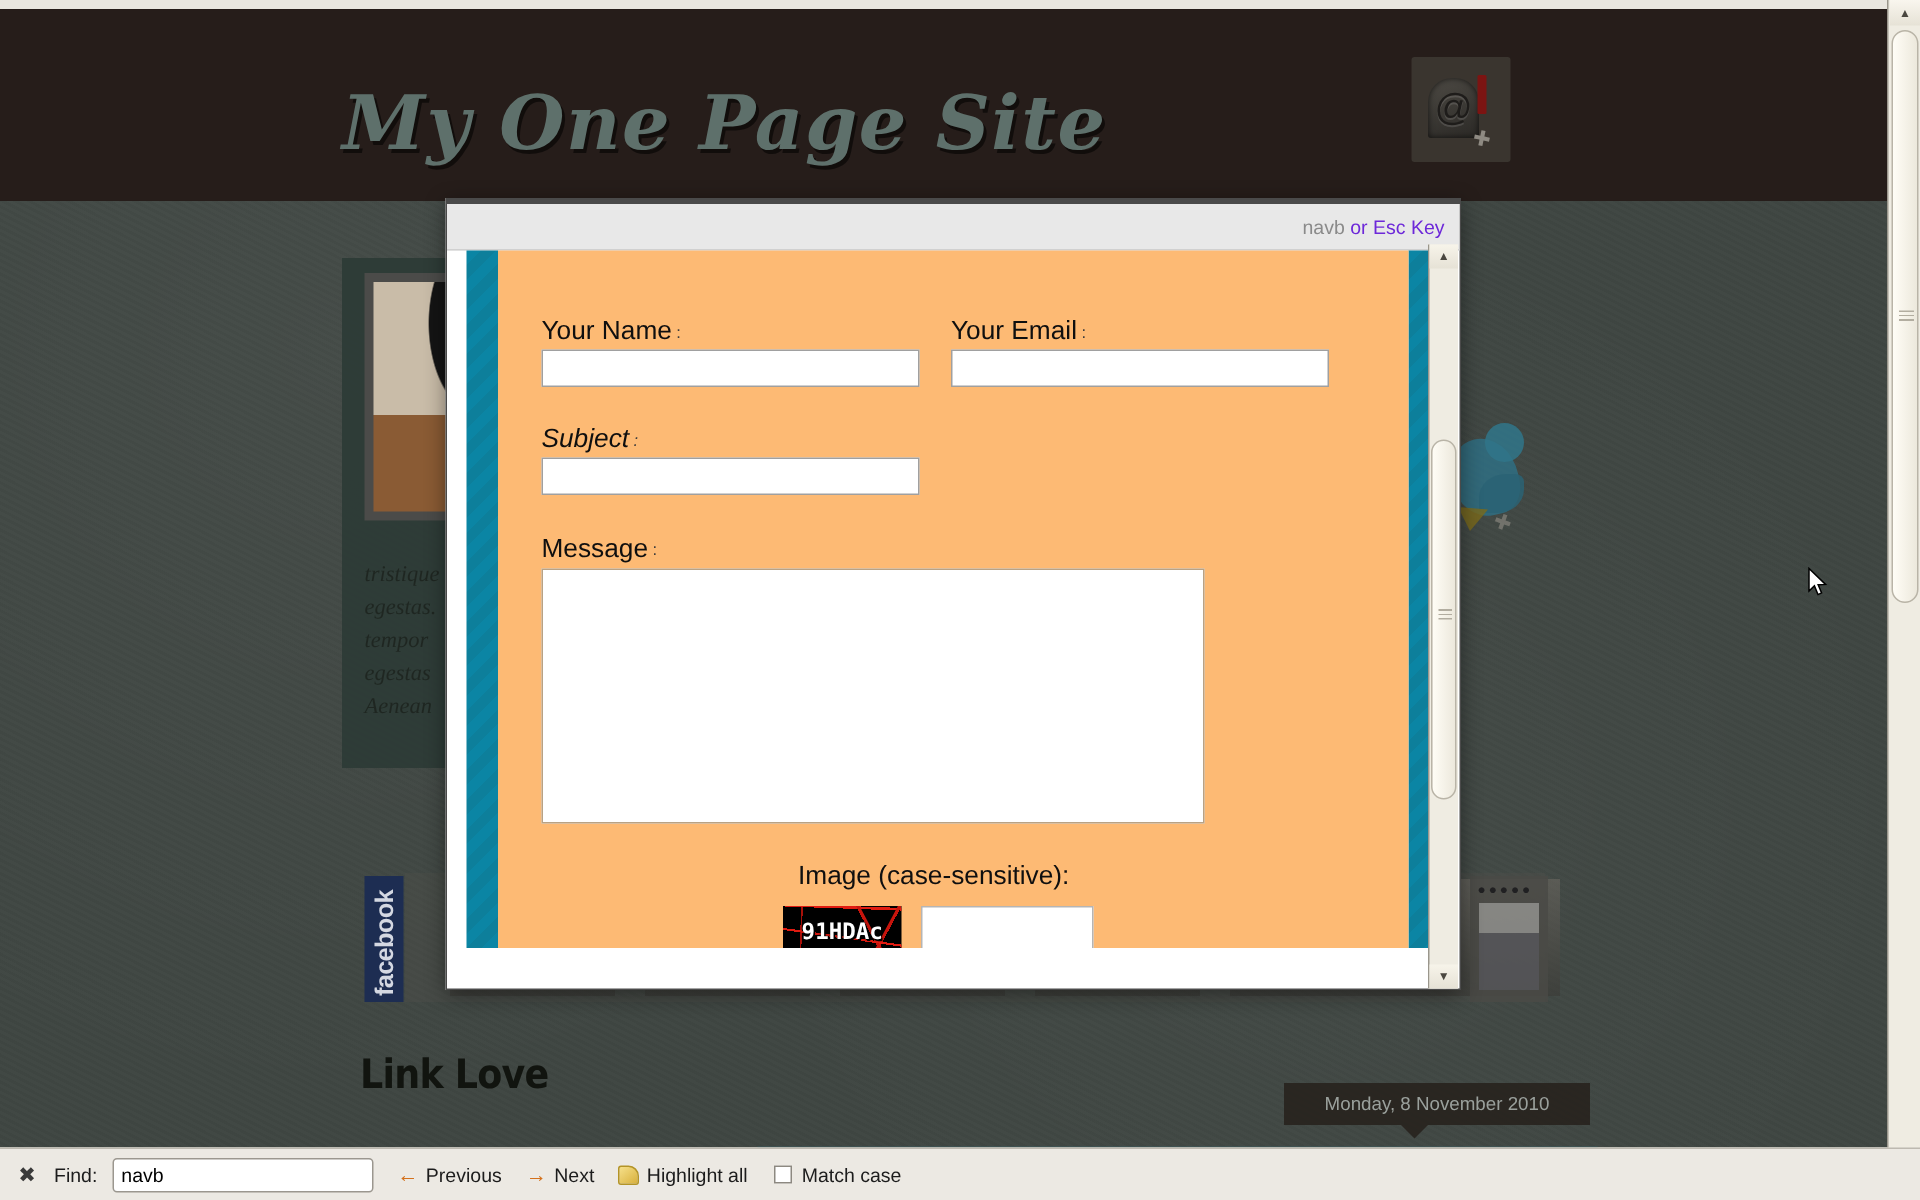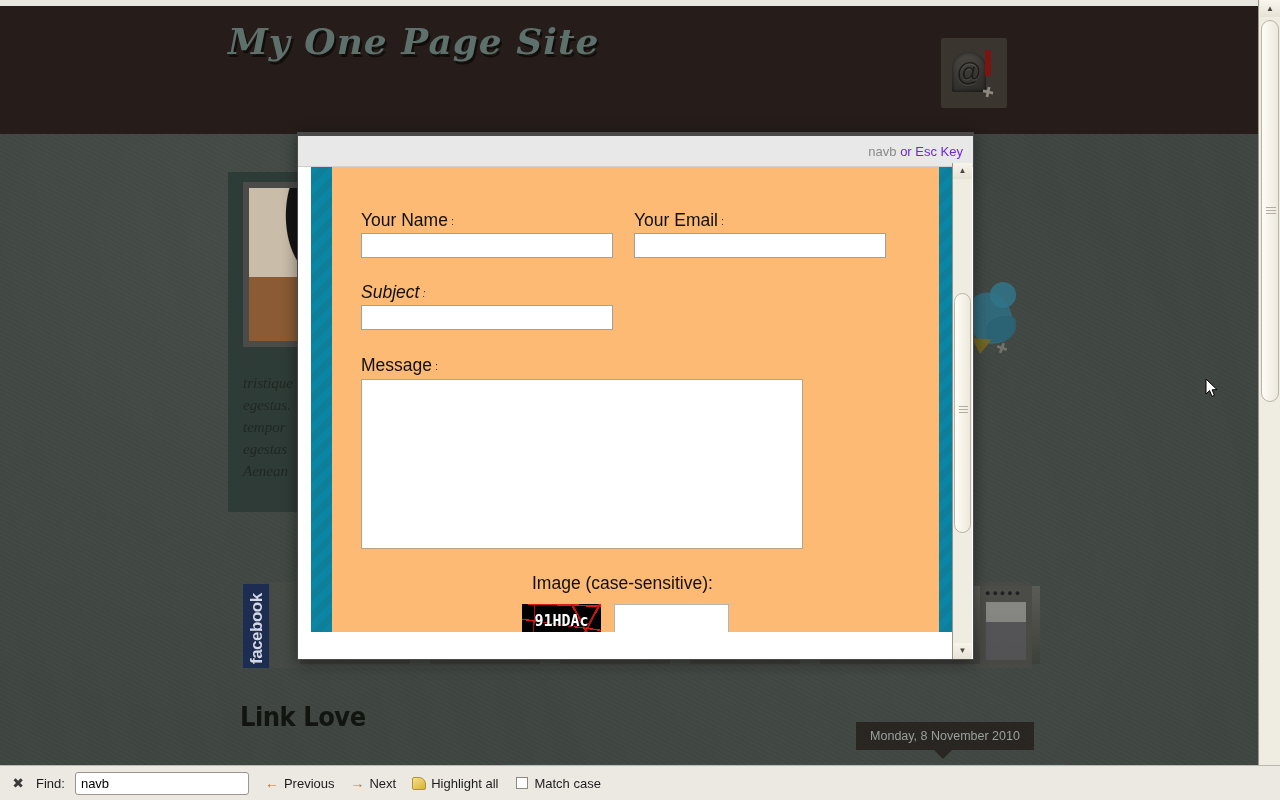--- a/index.html
+++ b/index.html
@@ -35,25 +35,25 @@
 
   
   #site-header {
     position: absolute;
     left: 0; top: 0;
     width: 1258px; height: 128px;
     background: #261d1a;
   }
   #site-title {
     position: absolute;
-    left: 228px; top: 14px;
+    left: 228px; top: 46px;
     font-family: "DejaVu Serif", serif;
     font-style: italic;
     font-weight: bold;
-    font-size: 36px;
+    font-size: 50px;
     letter-spacing: 1px;
     color: #5e706b;
     text-shadow: 2px 3px 0 rgba(0,0,0,.55);
     white-space: nowrap;
   }
   #mail-icon {
     position: absolute;
     left: 941px; top: 32px;
     width: 66px; height: 70px;
     background: #3a352f;
@@ -234,21 +234,21 @@
     left: 240px; top: 695px;
     font-family: "DejaVu Sans Condensed", "Liberation Sans Narrow", "Liberation Sans", sans-serif;
     font-weight: bold;
     font-size: 27px;
     color: #11140f;
     letter-spacing: -.5px;
   }
   #date-tooltip {
     position: absolute;
     left: 856px; top: 716px;
-    width: 178px; height: 28px;
+    width: 204px; height: 28px;
     background: rgba(36,30,26,.82);
     color: #9aa09c;
     font-size: 12.5px;
     line-height: 28px;
     text-align: center;
   }
   #date-tooltip .pointer {
     position: absolute;
     left: 78px; bottom: -9px;
     width: 0; height: 0;

